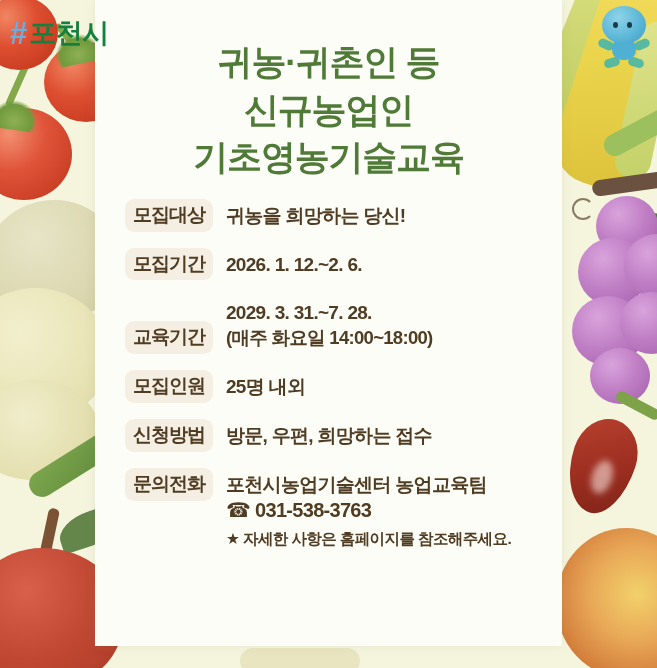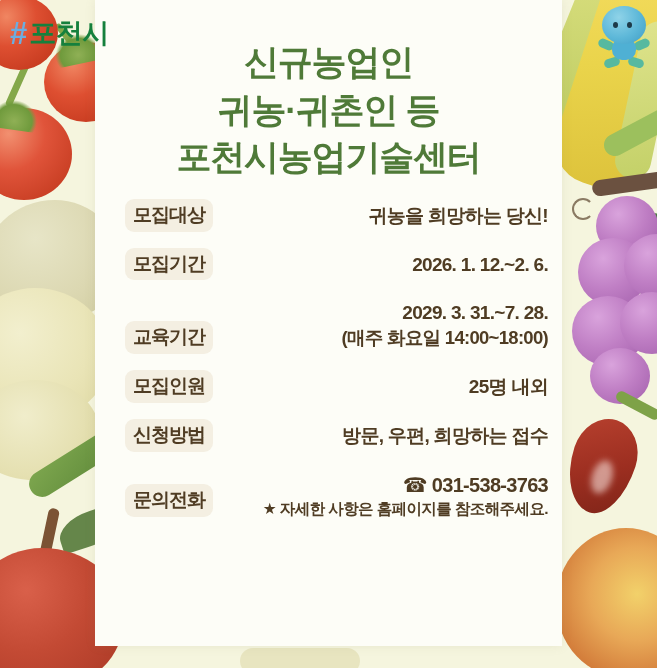--- a/index.html
+++ b/index.html
@@ -270,32 +270,32 @@
   }
   .info-value {
     flex: 1 1 auto;
     padding-left: 13px;
     padding-top: 4px;
     font-size: 19px;
     font-weight: 700;
     color: #4f3c23;
     letter-spacing: -0.7px;
     line-height: 1.35;
-    text-align: right;
   }
   .info-value .sub {
     display: block;
     font-size: 18.5px;
   }
   .row-tall .info-label { margin-top: 25px; }
-  .row-contact .info-label { margin-top: 16px; }
+  .row-contact .info-label { }
   .value-phone { display: block; font-size: 20px; }
   .value-note {
     display: block;
     font-size: 15.5px;
+    margin-top: 5px;
     letter-spacing: -0.6px;
   }
 </style>
 </head>
 <body>
 
 <div id="poster">
 
   <div class="deco" id="tomato-cluster">
     <div class="vine vine-1"></div>
@@ -349,23 +349,23 @@
   <div class="deco" id="leaf-bottom-mid"></div>
 
   <div id="logo">
     <span id="logo-hash">#</span>
     <span id="logo-text">포천시</span>
   </div>
 
   <div id="card">
 
     <div id="title-block">
+      <div class="title-green">귀농·귀촌인 등</div>
       <div class="title-green">신규농업인</div>
-      <div class="title-green">귀농·귀촌인 등</div>
-      <div class="title-green">포천시농업기술센터</div>
+      <div class="title-green">기초영농기술교육</div>
     </div>
 
     <div id="info-list">
 
       <div class="info-row">
         <div class="info-label">모집대상</div>
         <div class="info-value">귀농을 희망하는 당신!</div>
       </div>
 
       <div class="info-row">
@@ -387,20 +387,21 @@
       </div>
 
       <div class="info-row" style="margin-top:6px;">
         <div class="info-label">신청방법</div>
         <div class="info-value">방문, 우편, 희망하는 접수</div>
       </div>
 
       <div class="info-row row-contact">
         <div class="info-label">문의전화</div>
         <div class="info-value">
+          <span>포천시농업기술센터 농업교육팀</span>
           <span class="value-phone">☎ 031-538-3763</span>
           <span class="value-note">★ 자세한 사항은 홈페이지를 참조해주세요.</span>
         </div>
       </div>
 
     </div>
   </div>
 </div>
 
 </body></html>

